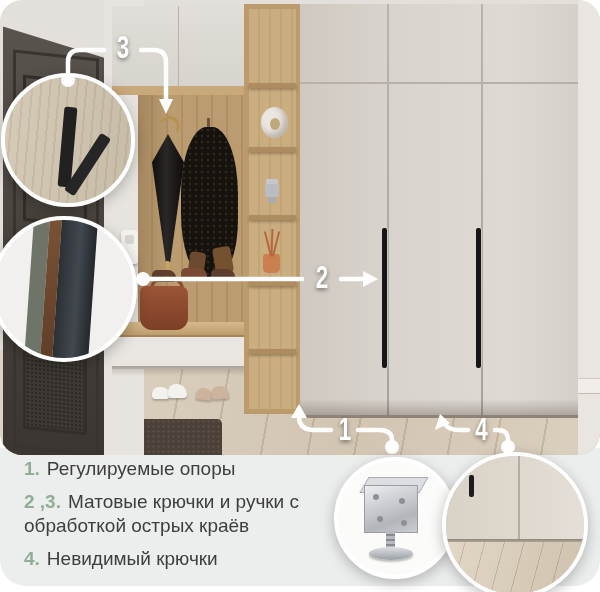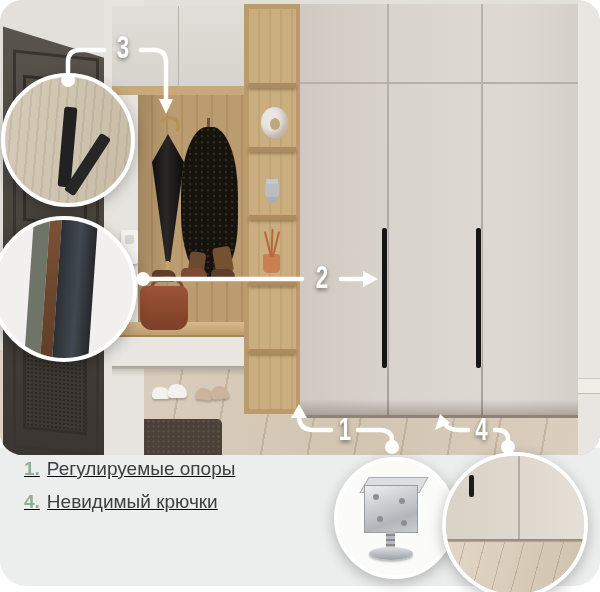--- a/index.html
+++ b/index.html
@@ -3,21 +3,21 @@
 <meta charset="utf-8">
 <style>
   html,body{margin:0;padding:0;background:#ffffff;}
   .stage{position:relative;width:600px;height:592px;background:#fff;overflow:hidden;
          font-family:"Liberation Sans",sans-serif;}
   .abs{position:absolute;}
 
   
   .panel{left:0;top:448px;width:600px;height:138px;background:#eceeed;
          border-radius:0 0 26px 26px;z-index:1;}
-  .legend{left:24px;top:457px;width:330px;display:flex;flex-direction:column;gap:9px;z-index:4;text-decoration:underline;}
+  .legend{left:24px;top:457px;width:330px;display:flex;flex-direction:column;gap:9px;z-index:4;}
   .legend-row{font-size:19px;line-height:24px;color:#3e3e40;}
   .legend-num{color:#8fae93;font-weight:700;margin-right:7px;}
 
   
   .photo{left:0;top:0;width:600px;height:455px;border-radius:22px;overflow:hidden;
          background:#e3e0db;z-index:2;}
 
   
   .floor{left:0;top:350px;width:600px;height:105px;
          background:linear-gradient(100deg,#ddd2c3,#d2c5b2 60%,#dbcfbf);}
@@ -274,17 +274,20 @@
   <div class="callout-num" style="left:105px;top:33px;width:36px;">3</div>
   <div class="callout-num" style="left:303px;top:263px;width:38px;">2</div>
   <div class="callout-num" style="left:332px;top:415px;width:26px;">1</div>
   <div class="callout-num" style="left:468px;top:415px;width:27px;">4</div>
 
   <div class="abs legend">
     <div class="legend-row">
       <span class="legend-num">1.</span><span>Регулируемые опоры</span>
     </div>
     <div class="legend-row">
+      <span class="legend-num">2 ,3.</span><span>Матовые крючки и ручки с обработкой острых краёв</span>
+    </div>
+    <div class="legend-row">
       <span class="legend-num">4.</span><span>Невидимый крючки</span>
     </div>
   </div>
 
 </div>
 
 </body></html>

